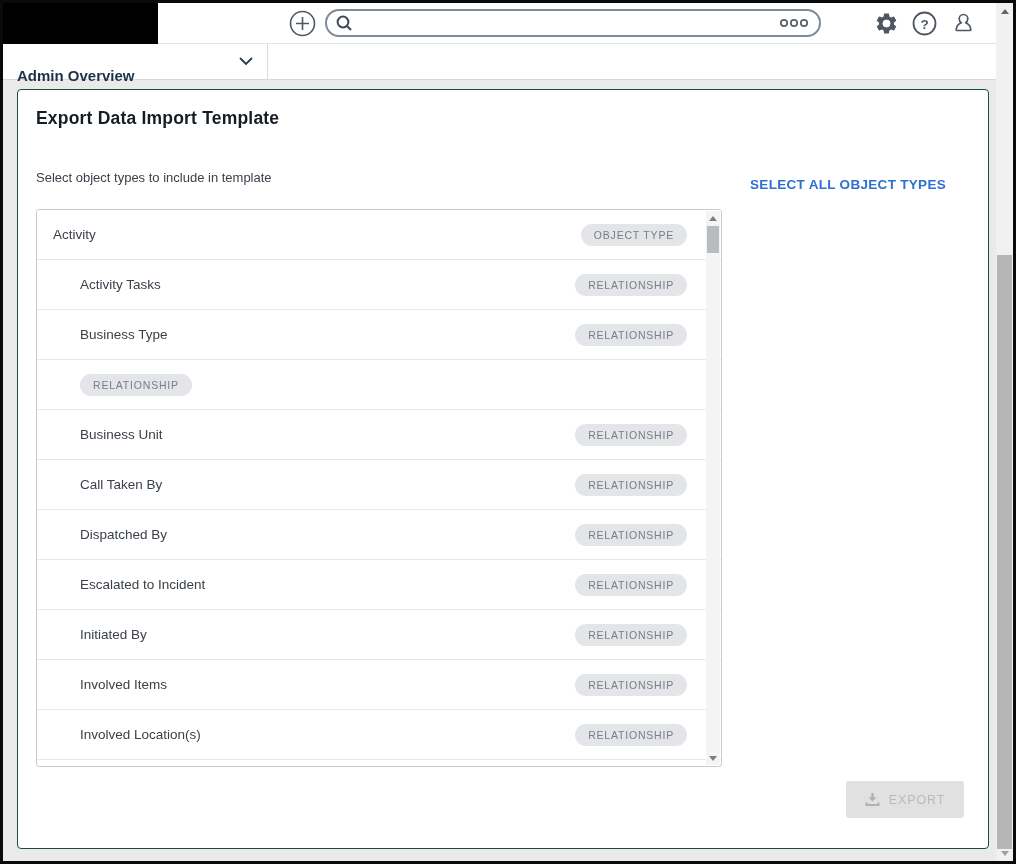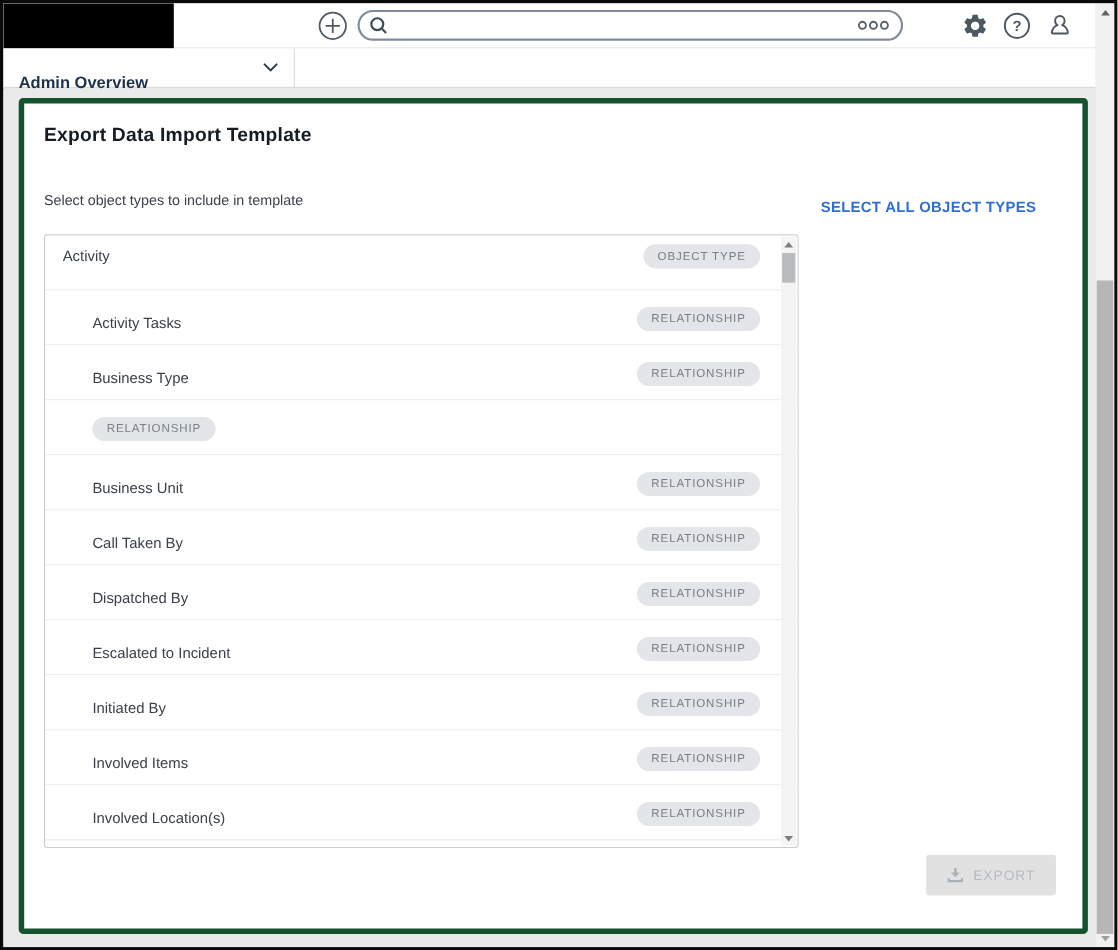--- a/index.html
+++ b/index.html
@@ -53,21 +53,21 @@
   }
   .module-select .label {
     font-size: 15px; font-weight: bold; color: #1d3148; flex: 1; margin-top: 27px;
   }
   .module-select .chev { width: 14px; height: 9px; }
 
   
   .main { position: absolute; left: 0; top: 78px; right: 17px; bottom: 0; background: #eaeaea; }
   .card {
     position: absolute; left: 14px; top: 8px; width: 972px; height: 760px;
-    background: #ffffff; border: 5px solid #14532d; border-radius: 4px;
+    background: #ffffff; border: 1px solid #14532d; border-radius: 4px;
   }
   .page-title {
     position: absolute; left: 18px; top: 18px;
     font-size: 17.5px; font-weight: bold; color: #141c24; letter-spacing: .2px;
   }
   .subtitle {
     position: absolute; left: 18px; top: 80px;
     font-size: 13px; color: #3a4149; text-align: center;
   }
   .select-all-link {
@@ -78,26 +78,26 @@
 
   
   .object-list {
     position: absolute; left: 18px; top: 119px; width: 686px; height: 558px;
     border: 1px solid #c9cccf; border-radius: 3px;
     background: #fff; overflow: hidden;
   }
   .rows { position: absolute; left: 0; top: 0; right: 0; bottom: 0; overflow: hidden; }
   .object-row {
     height: 50px; display: flex; align-items: center;
-    padding: 0 34px 12px 16px;
+    padding: 0 34px 0 16px;
     border-bottom: 1px solid #e7e8ea;
     background: #fff; cursor: pointer;
   }
   .object-row .obj-label { flex: 1; font-size: 13.5px; color: #3a4149; }
-  .object-row.indent { padding-left: 43px; align-items: flex-end; }
+  .object-row.indent { padding-left: 43px; }
   .badge {
     background: #e3e5e8; color: #767e87;
     font-size: 10.5px; font-weight: normal; letter-spacing: .8px;
     padding: 5px 13px; border-radius: 11px; white-space: nowrap;
   }
 
   
   .list-scrollbar {
     position: absolute; top: 1px; right: 1px; bottom: 1px; width: 14px;
     background: #f4f4f4;

